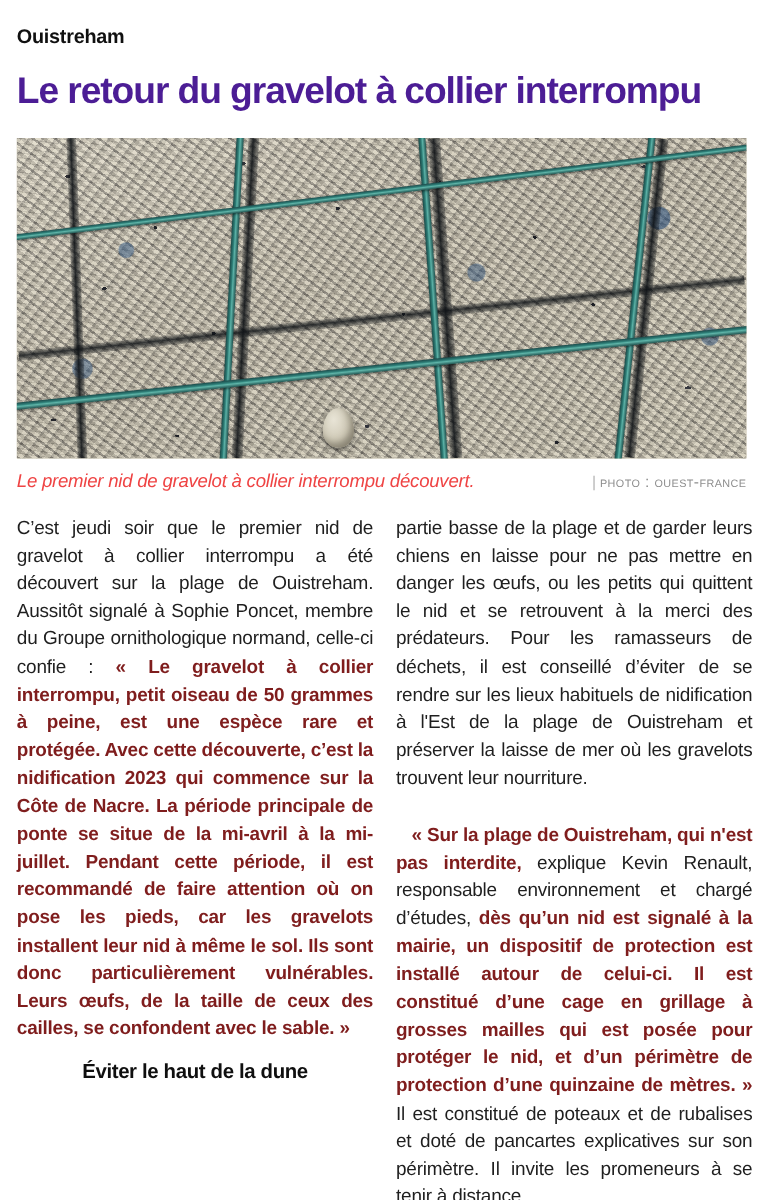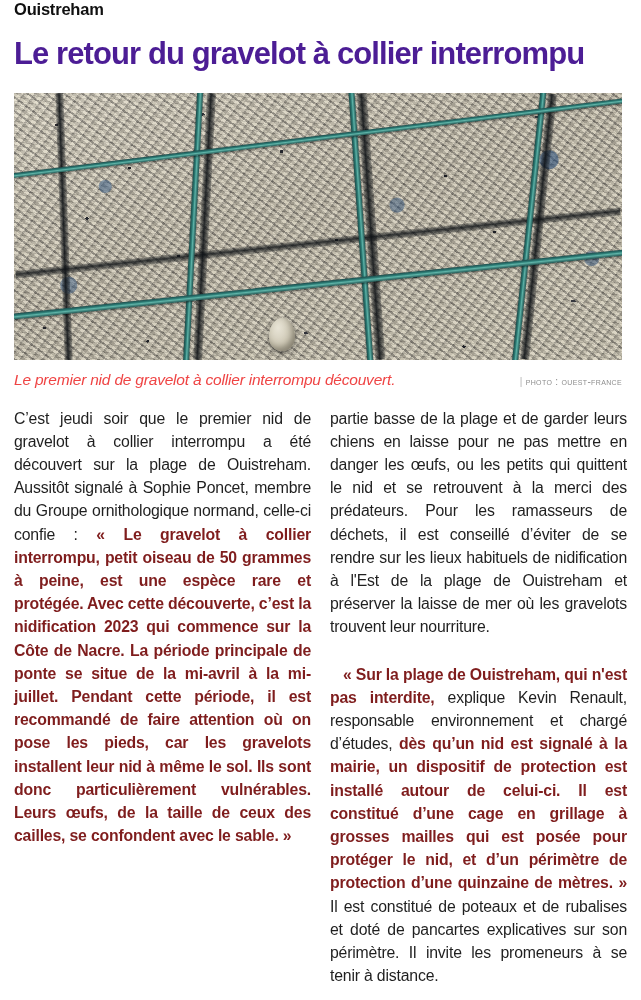--- a/index.html
+++ b/index.html
@@ -22,20 +22,21 @@
     padding: 0 14px;
     position: relative;
   }
 
   
   .kicker {
     font-size: 16.5px;
     font-weight: bold;
     letter-spacing: -0.2px;
     color: #101010;
+    padding-top: 22px;
     line-height: 1.1;
   }
 
   
   .headline {
     font-size: 31px;
     font-weight: bold;
     letter-spacing: -0.9px;
     color: #4c1d95;
     line-height: 1.12;
@@ -120,21 +121,21 @@
   }
   .caption {
     font-size: 15.5px;
     font-style: italic;
     color: #ef4444;
     letter-spacing: -0.2px;
     flex: 0 1 auto;
   }
   .credit {
     margin-left: auto;
-    font-size: 10px;
+    font-size: 13px;
     color: #8d8d8d;
     letter-spacing: 0.35px;
     font-variant: small-caps;
     text-transform: lowercase;
     white-space: nowrap;
   }
   .credit .bar {
     color: #b5b5b5;
     margin-right: 3px;
   }
@@ -197,20 +198,21 @@
 
   <div class="caption-row">
     <div class="caption">Le premier nid de gravelot à collier interrompu découvert.</div>
     <div class="credit"><span class="bar">|</span><span>Photo : Ouest-France</span></div>
   </div>
 
   <div class="columns">
 
     <div class="col left">
       <p><span>C’est jeudi soir que le premier nid de gravelot à collier interrompu a été découvert sur la plage de Ouistreham. Aussitôt signalé à Sophie Poncet, membre du Groupe ornithologique normand, celle-ci confie : </span><b>« Le gravelot à collier interrompu, petit oiseau de 50 grammes à peine, est une espèce rare et protégée. Avec cette découverte, c’est la nidification 2023 qui commence sur la Côte de Nacre. La période principale de ponte se situe de la mi-avril à la mi-juillet. Pendant cette période, il est recommandé de faire attention où on pose les pieds, car les gravelots installent leur nid à même le sol. Ils sont donc particulièrement vulnérables. Leurs œufs, de la taille de ceux des cailles, se confondent avec le sable. »</b></p>
+      <div class="subhead">Éviter le haut de la dune</div>
     </div>
 
     <div class="col right">
       <p><span>partie basse de la plage et de garder leurs chiens en laisse pour ne pas mettre en danger les œufs, ou les petits qui quittent le nid et se retrouvent à la merci des prédateurs. Pour les ramasseurs de déchets, il est conseillé d’éviter de se rendre sur les lieux habituels de nidification à l'Est de la plage de Ouistreham et préserver la laisse de mer où les gravelots trouvent leur nourriture.</span></p>
       <p><b>« Sur la plage de Ouistreham, qui n'est pas interdite,</b><span> explique Kevin Renault, responsable environnement et chargé d’études, </span><b>dès qu’un nid est signalé à la mairie, un dispositif de protection est installé autour de celui-ci. Il est constitué d’une cage en grillage à grosses mailles qui est posée pour protéger le nid, et d’un périmètre de protection d’une quinzaine de mètres. »</b><span> Il est constitué de poteaux et de rubalises et doté de pancartes explicatives sur son périmètre. Il invite les promeneurs à se tenir à distance.</span></p>
     </div>
 
   </div>
 
 </div>

